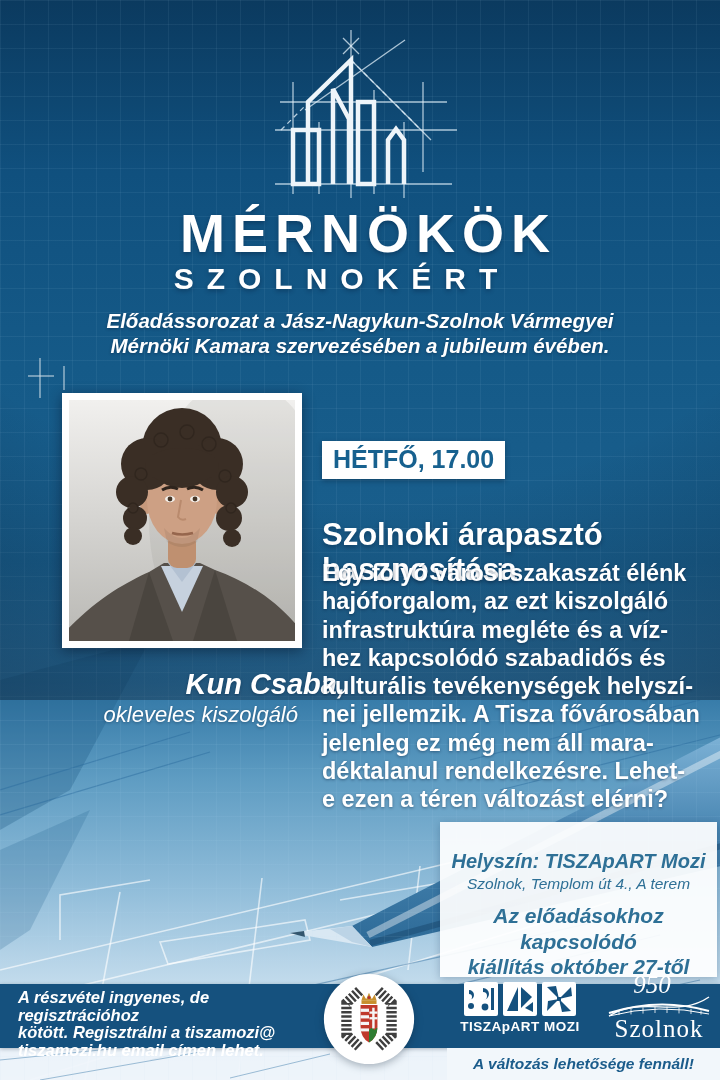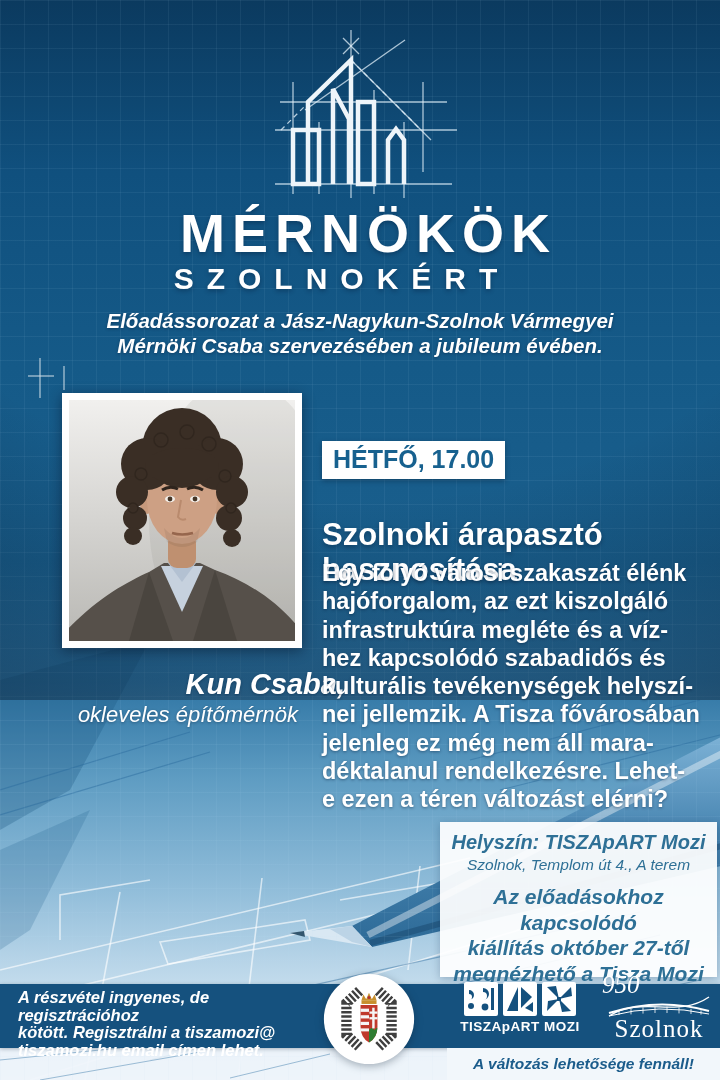--- a/index.html
+++ b/index.html
@@ -76,21 +76,21 @@
     position:absolute;left:322px;top:559px;width:398px;
     color:#fff;font-weight:bold;font-size:23.5px;line-height:28.3px;
     white-space:pre-line;text-shadow:0 1px 3px rgba(0,25,50,.45);
   }
 
   .venue-box{
     position:absolute;left:440px;top:822px;width:277px;height:155px;
     background:rgba(255,255,255,.93);color:#2e7096;text-align:center;
     font-style:italic;box-shadow:0 2px 8px rgba(10,40,70,.25);
   }
-  .venue-location{margin-top:9px;font-weight:bold;font-size:20px;}
+  .venue-location{margin-top:28px;font-weight:bold;font-size:20px;}
   .venue-address{margin-top:2px;font-size:15.5px;}
   .venue-note{margin-top:10px;font-weight:bold;font-size:21px;line-height:1.22;white-space:pre-line;}
 
   .band{
     position:absolute;left:0;top:984px;width:720px;height:64px;
     background:#15517e;z-index:6;box-shadow:0 1px 4px rgba(10,30,50,.3);
   }
   .registration{
     position:absolute;left:18px;top:989px;width:310px;z-index:7;
     color:#fff;font-style:italic;font-weight:bold;font-size:16.5px;line-height:17.6px;
@@ -98,21 +98,21 @@
   }
   .chamber-logo{
     position:absolute;left:322px;top:972px;width:94px;height:94px;z-index:8;
     filter:drop-shadow(0 2px 4px rgba(10,30,50,.35));
   }
   .tiszapart{position:absolute;left:455px;top:982px;width:130px;z-index:7;text-align:center;}
   .tiszapart .tiles{display:flex;justify-content:center;gap:5px;}
   .tiszapart-label{margin-top:3px;color:#fff;font-weight:bold;font-size:13.5px;letter-spacing:.5px;white-space:nowrap;}
 
   .szolnok950{position:absolute;left:602px;top:975px;width:114px;z-index:7;text-align:center;color:#fff;}
-  .szolnok950 .num{font-family:"Liberation Serif",serif;font-style:italic;font-size:25px;line-height:20px;text-align:left;padding-right:14px;}
+  .szolnok950 .num{font-family:"Liberation Serif",serif;font-style:italic;font-size:25px;line-height:20px;text-align:center;padding-right:14px;}
   .szolnok950 .bridge{display:block;margin:0 auto;}
   .szolnok950 .name{font-family:"Liberation Serif",serif;font-size:25px;line-height:24px;letter-spacing:1px;}
 
   .motto-strip{
     position:absolute;left:447px;top:1048px;width:273px;height:32px;z-index:6;
     background:#f2f7fb;display:flex;align-items:center;justify-content:center;
   }
   .motto{color:#1b5c8b;font-style:italic;font-weight:bold;font-size:15.5px;}
 
   .dim-ticks{position:absolute;left:24px;top:356px;width:60px;height:44px;z-index:4;opacity:.8;}
@@ -205,21 +205,21 @@
         <rect x="48" y="108" width="26" height="54"></rect>
         <path d="M88,162 V67 L104,97 V162"></path>
         <rect x="113" y="80" width="16" height="82"></rect>
         <path d="M143,162 V118 L151,107 L159,118 V162"></path>
       </g>
     </svg>
 
     <div class="title1">MÉRNÖKÖK</div>
     <div class="title2">SZOLNOKÉRT</div>
     <div class="subtitle">Előadássorozat a Jász-Nagykun-Szolnok Vármegyei
-Mérnöki Csaba szervezésében a jubileum évében.</div>
+Mérnöki Kamara szervezésében a jubileum évében.</div>
 
     <svg class="dim-ticks" viewBox="0 0 60 44">
       <g stroke="rgba(255,255,255,.85)" stroke-width="1.2">
         <path d="M16,2 V42"></path>
           <path d="M4,20 H30"></path>
           <path d="M40,10 V34"></path>
       </g>
     </svg>
 
     <div class="photo-frame">
@@ -274,21 +274,21 @@
         <circle cx="101" cy="99" r="2.4" fill="#453526"></circle>
           <circle cx="126" cy="99" r="2.4" fill="#453526"></circle>
         <path d="M112,100 L109,117 Q112,121 117,119" stroke="#b9твен8a6d" stroke-width="2" fill="none" opacity="0"></path>
         <path d="M112,100 L109,117 Q112,121 117,119" stroke="#b98a6d" stroke-width="2" fill="none"></path>
         <path d="M103,133 Q113,136 124,133" stroke="#96664d" stroke-width="2.6" fill="none"></path>
         <path d="M95,128 Q113,148 131,128 L128,142 Q113,152 98,142 Z" fill="rgba(90,70,55,0.12)"></path>
       </svg>
     </div>
 
     <div class="speaker-name">Kun Csaba,</div>
-    <div class="speaker-title">okleveles építőmérnök</div>
+    <div class="speaker-title">okleveles kiszolgáló</div>
 
     <div class="badge time">HÉTFŐ, 17.00</div>
     <div class="talk-title">Szolnoki árapasztó
 hasznosítása</div>
     <div class="talk-desc">Egy folyó városi szakaszát élénk
 hajóforgalom, az ezt kiszolgáló
 infrastruktúra megléte és a víz-
 hez kapcsolódó szabadidős és
 kulturális tevékenységek helyszí-
 nei jellemzik. A Tisza fővárosában

